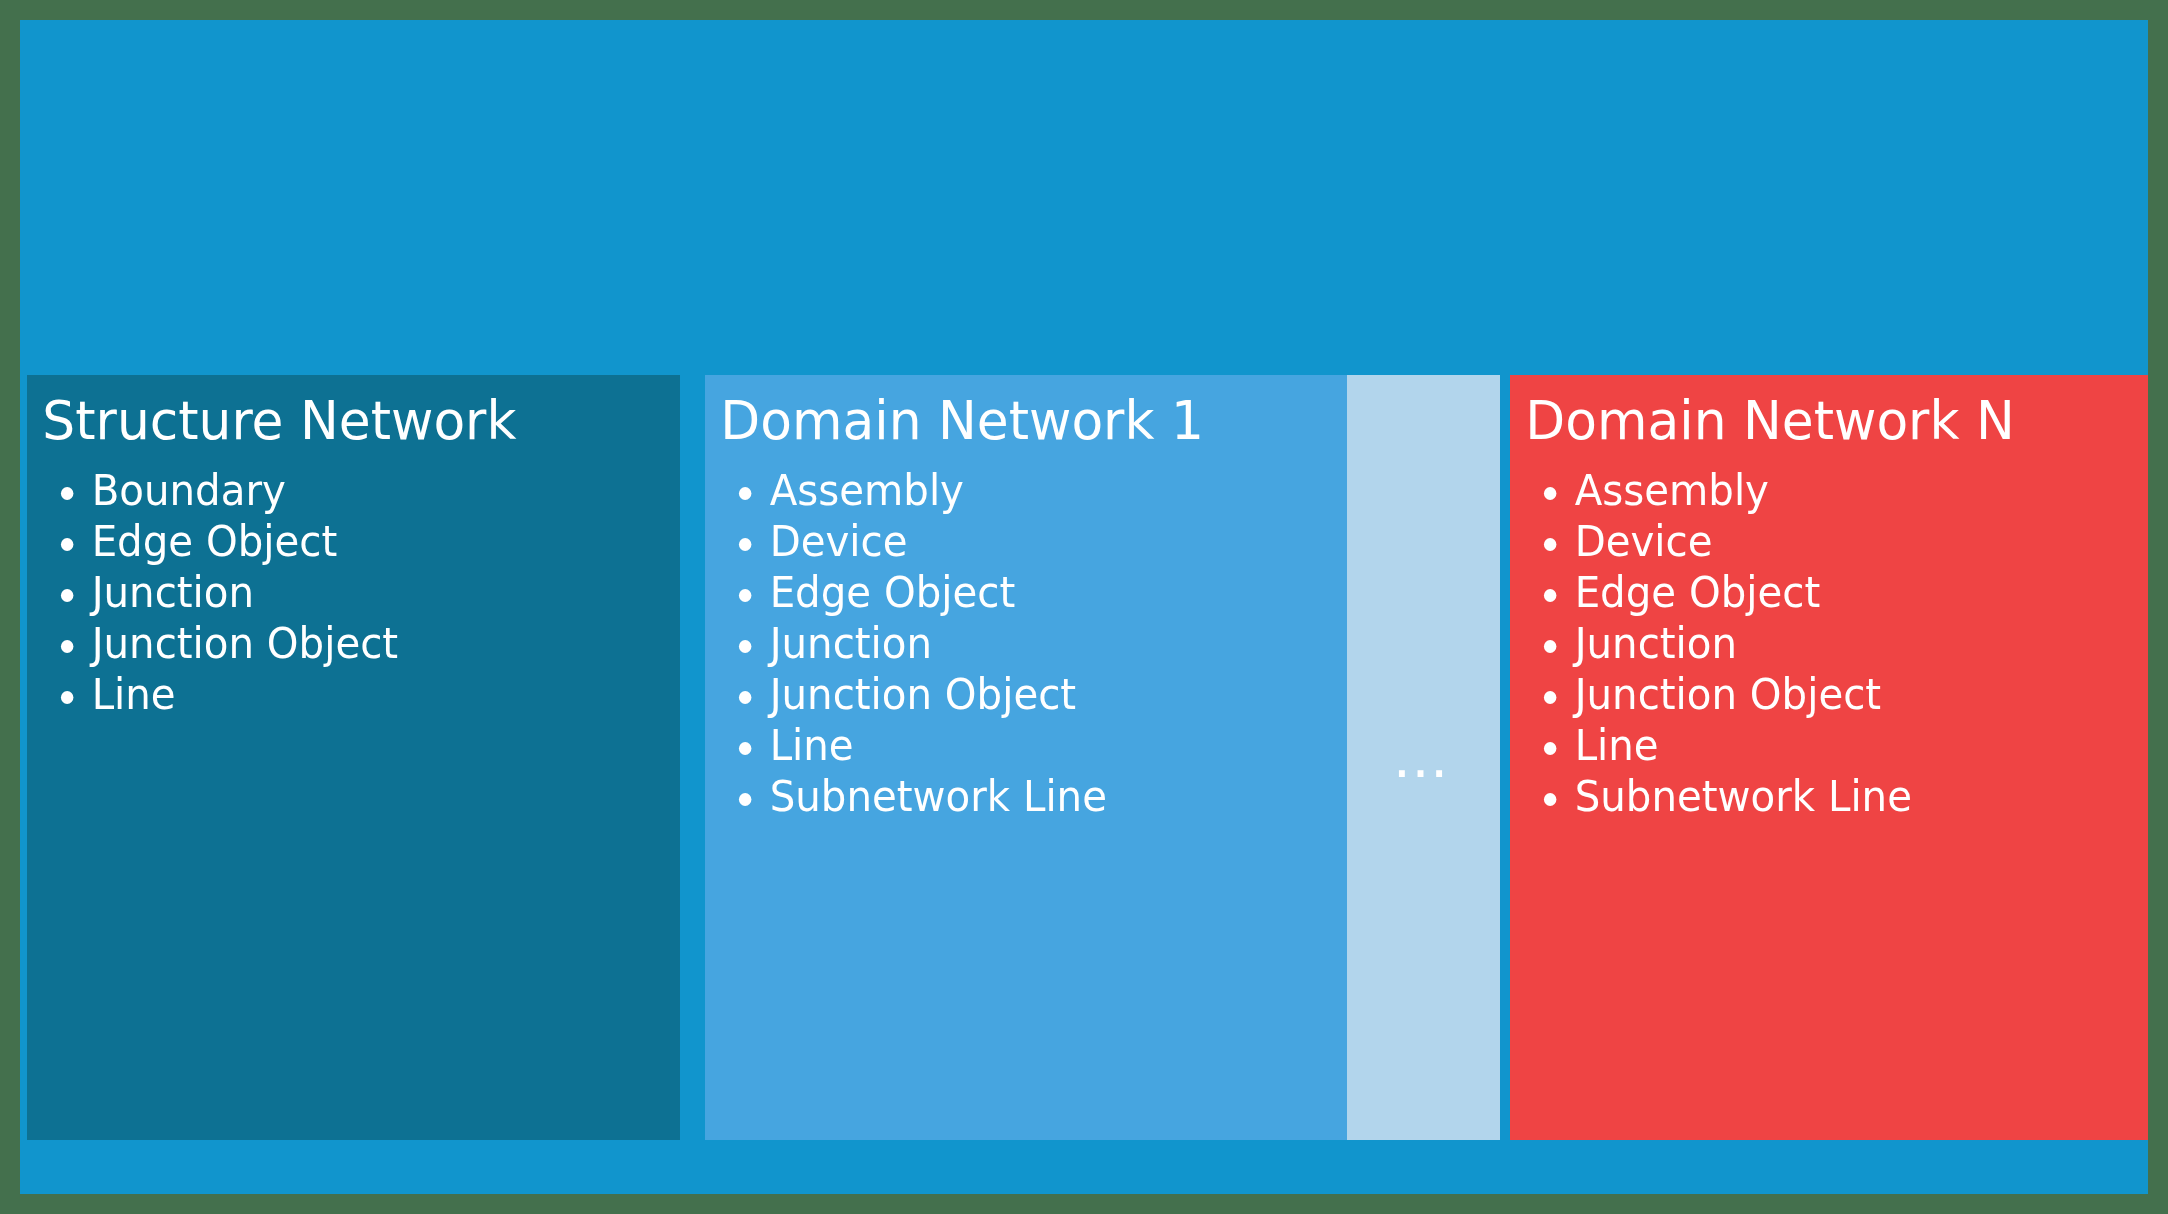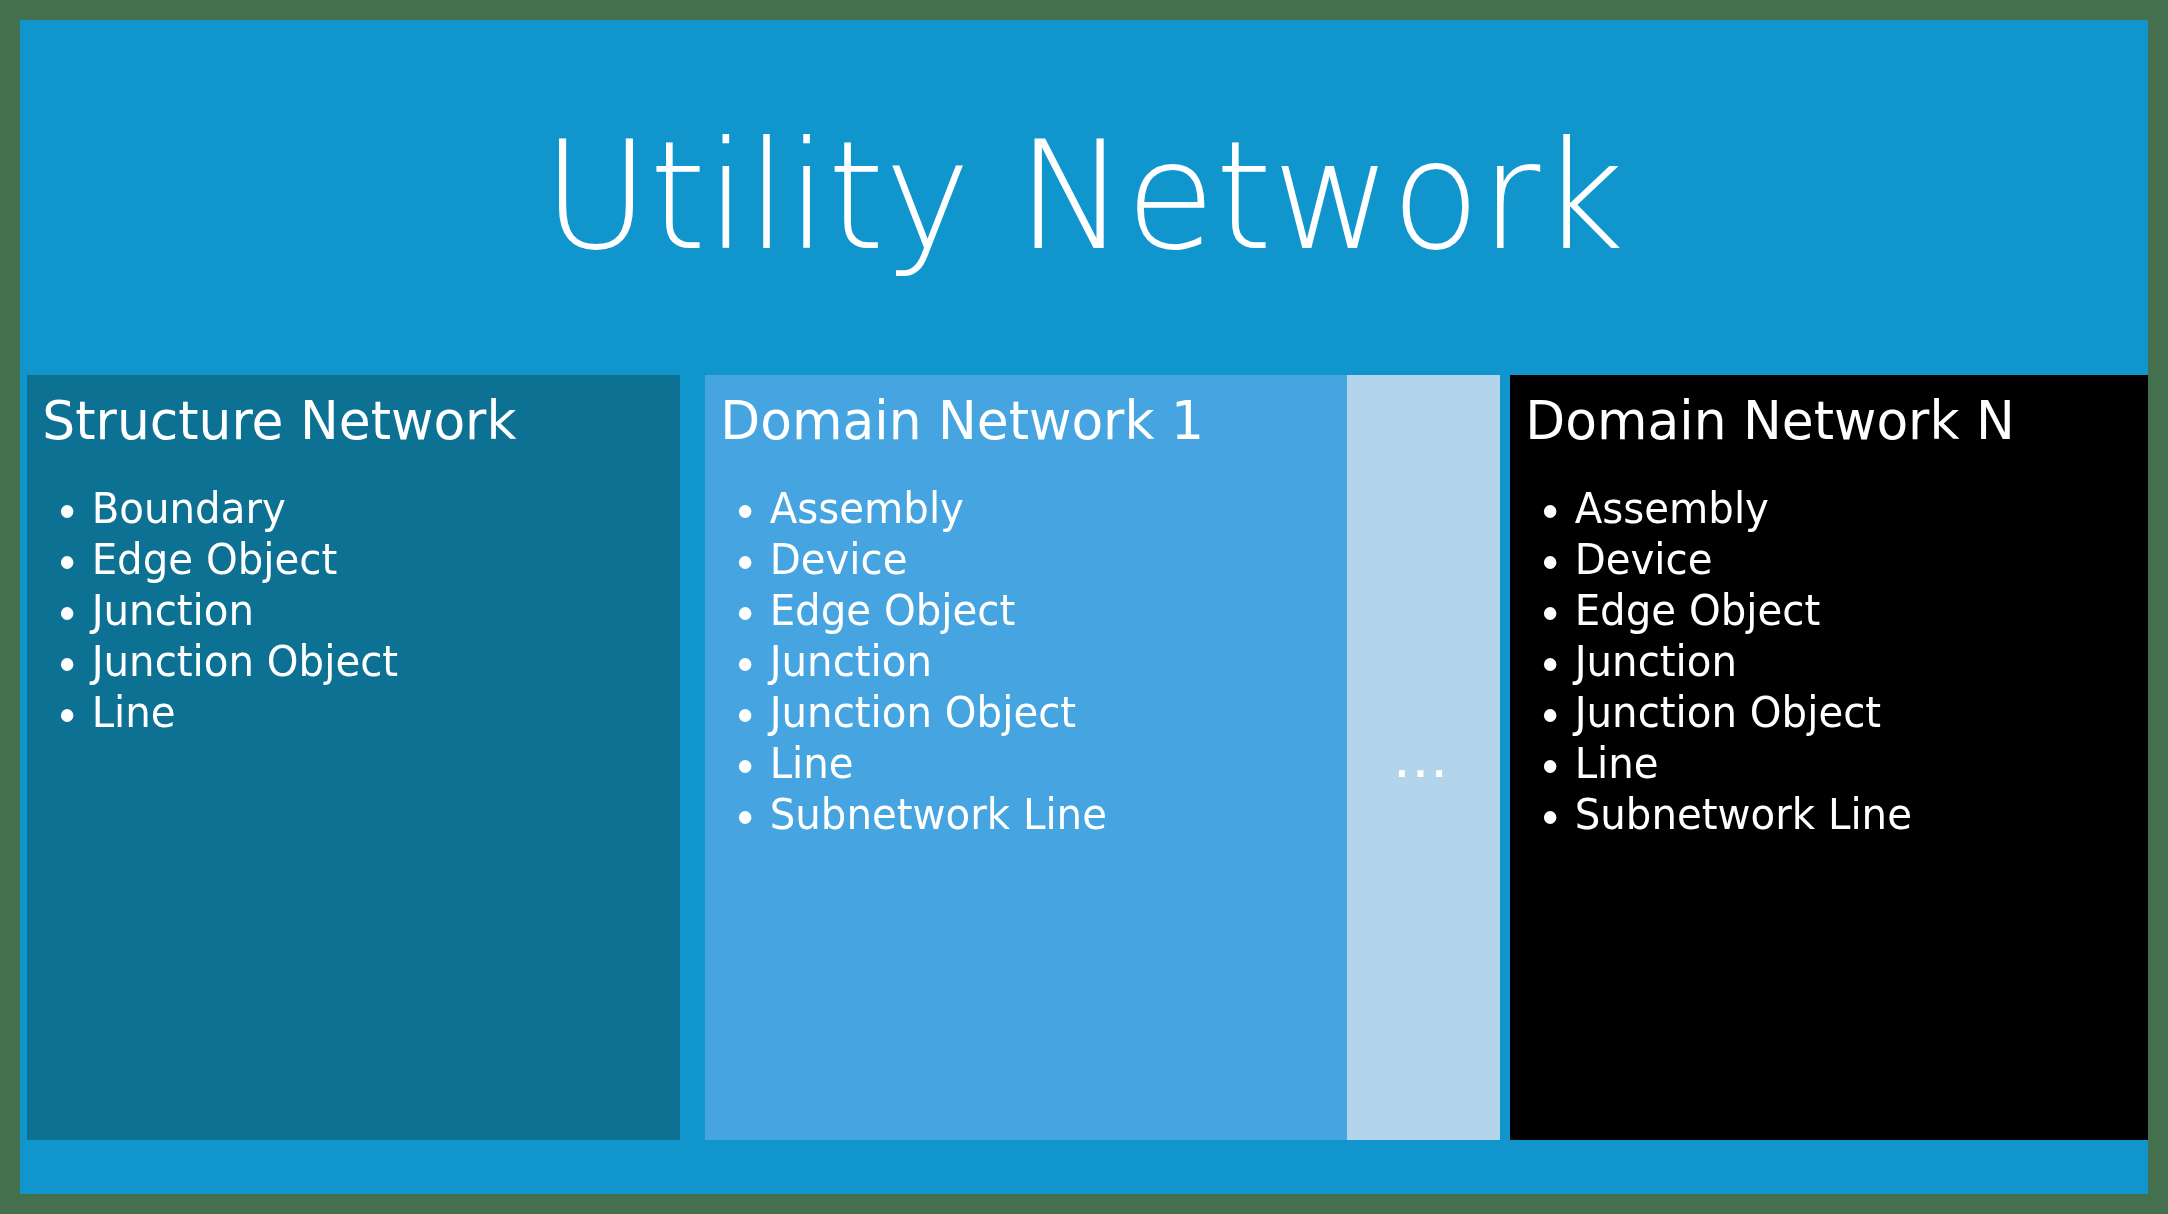--- a/index.html
+++ b/index.html
@@ -90,38 +90,38 @@
     width: 153px;
     background: #b2d5ec;
     display: flex;
     align-items: center;
     justify-content: center;
     padding: 0;
   }
   .col-domainN {
     left: 1490px;
     width: 638px;
-    background: #000000;
+    background: #ef4444;
   }
 
   .col-title {
     color: #ffffff;
     font-size: 54px;
     font-weight: 400;
     line-height: 1.05;
     padding: 0 0 0 16px;
     white-space: nowrap;
     font-family: "DejaVu Sans", sans-serif;
     transform: scaleX(0.96);
     transform-origin: left center;
   }
 
   .col-list {
     list-style: none;
-    margin: 38px 0 0 0;
+    margin: 20px 0 0 0;
     padding: 0 0 0 32px;
   }
   .col-list li {
     position: relative;
     color: #ffffff;
     font-size: 42px;
     font-weight: 400;
     line-height: 1.0;
     margin: 0 0 9px 0;
     padding: 0 0 0 34px;
@@ -159,23 +159,20 @@
     height: 48px;
     background: #1195cd;
   }
 </style>
 </head>
 <body>
 
 <div id="canvas">
   <div id="diagram">
 
-    <div id="header-band">
-      <div id="page-title">Utility Network</div>
-    </div>
 
     <div id="columns">
 
       <div class="col col-structure">
         <div class="col-title">Structure Network</div>
         <ul class="col-list">
           <li>Boundary</li>
           <li>Edge Object</li>
           <li>Junction</li>
           <li>Junction Object</li>

